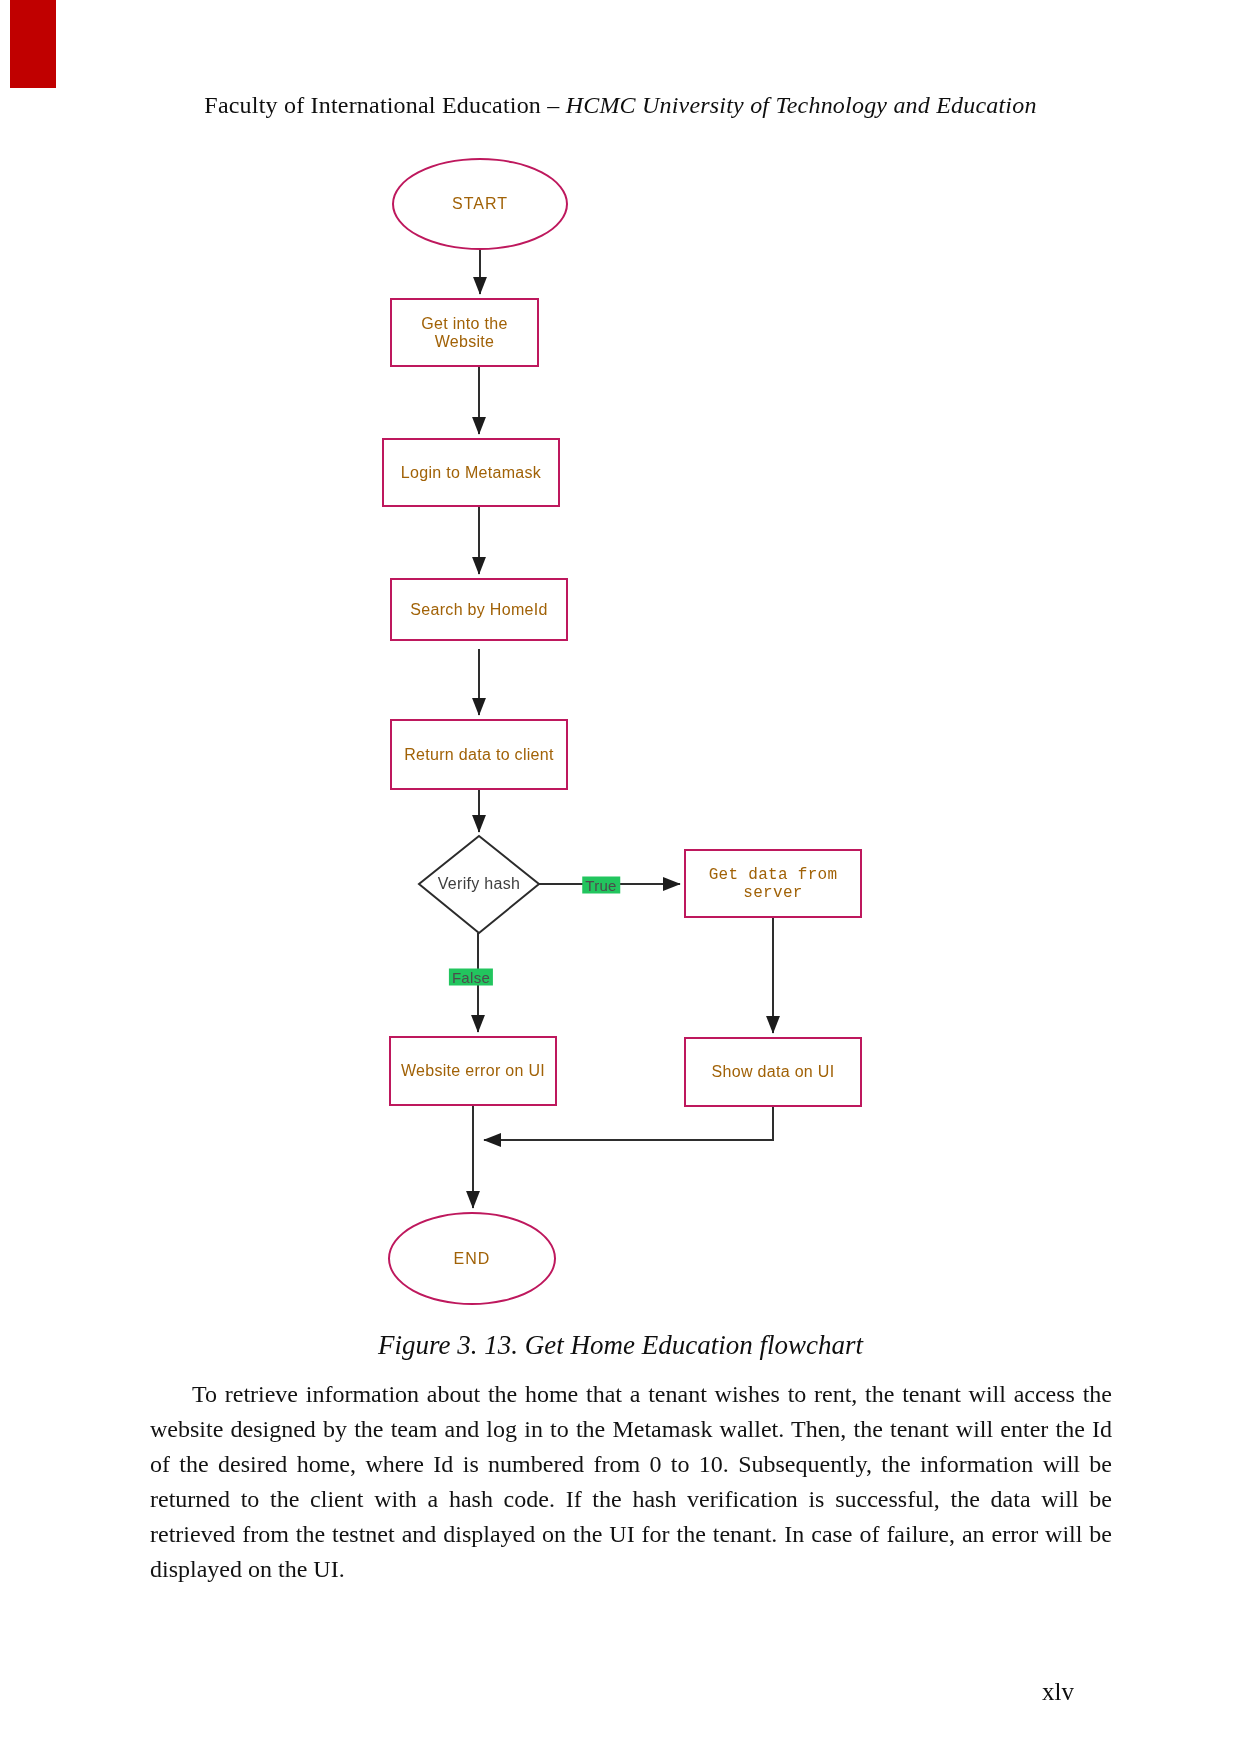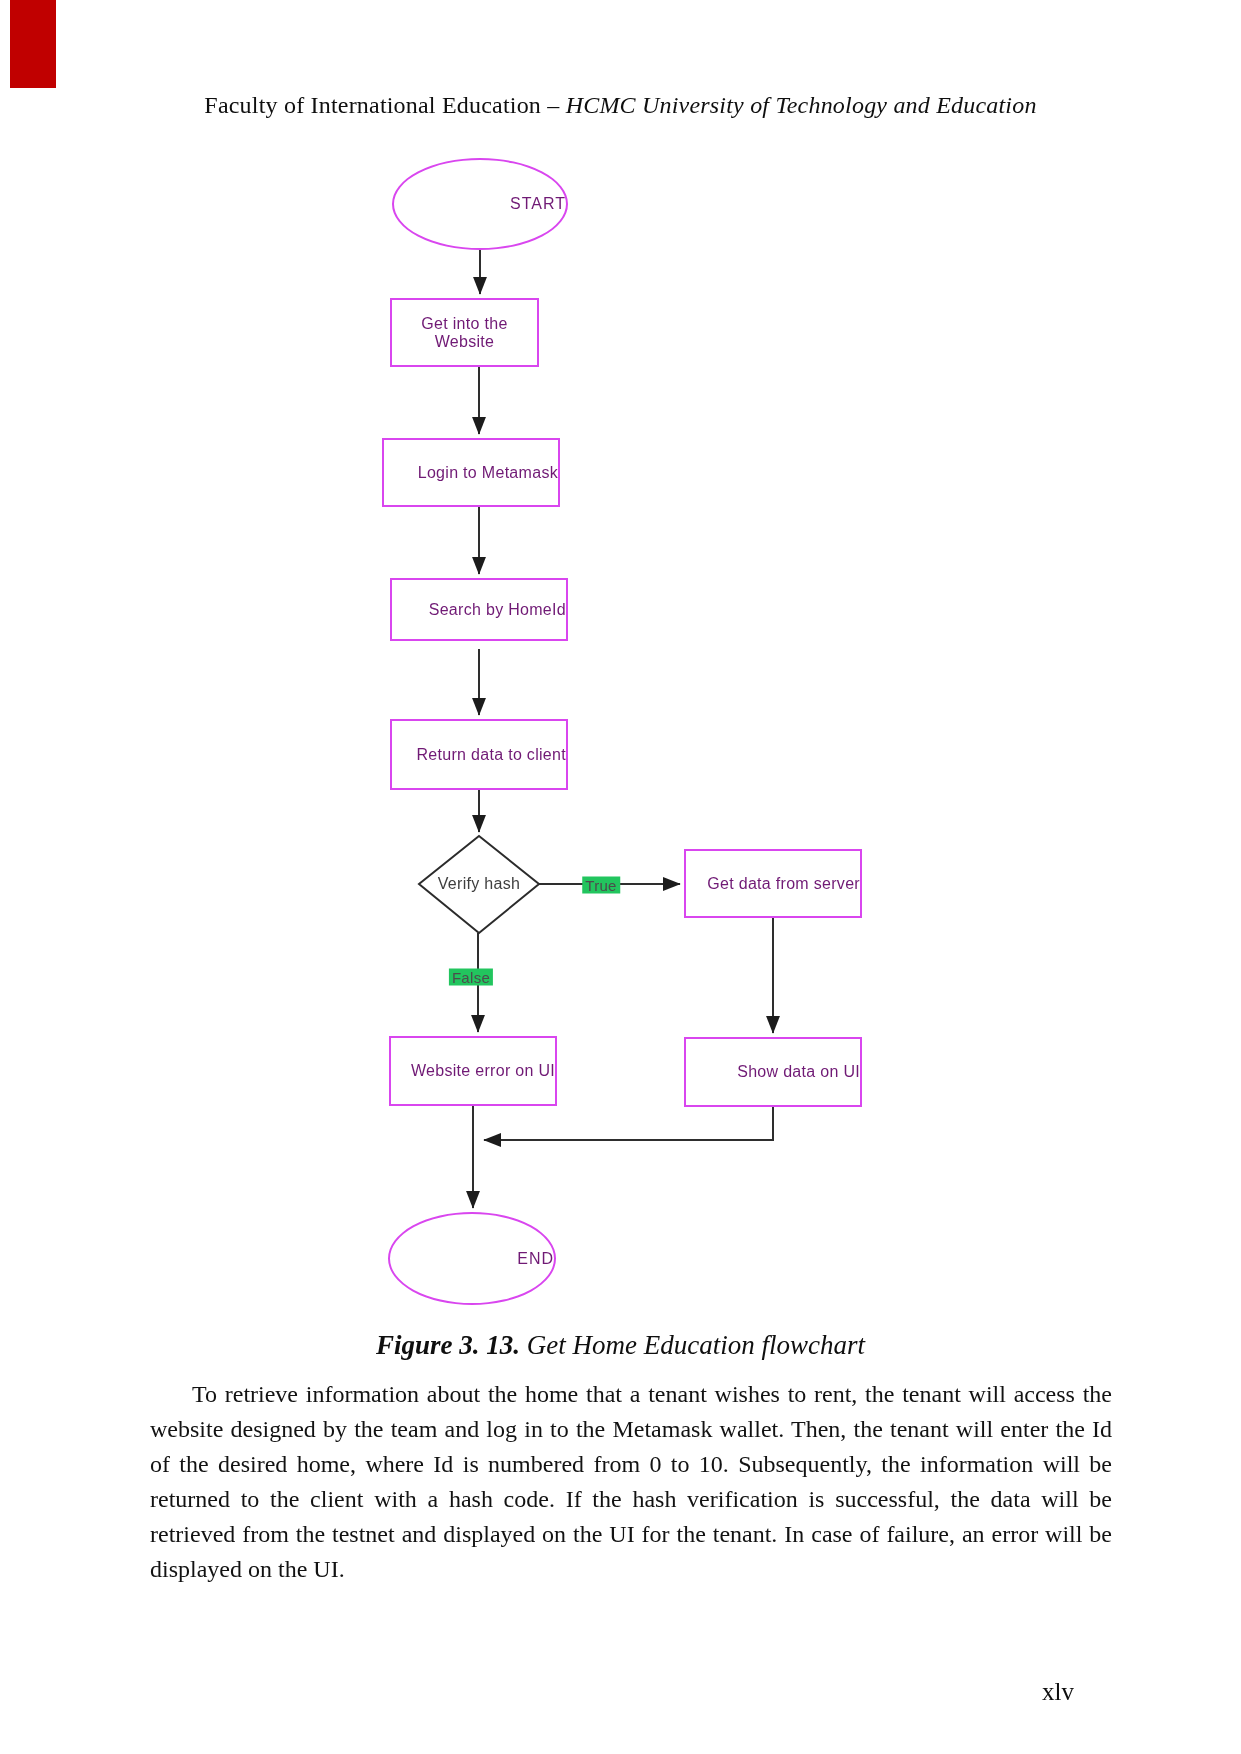--- a/index.html
+++ b/index.html
@@ -8,40 +8,40 @@
     font-family:"Liberation Serif", serif;color:#151515;overflow:hidden;
   }
   .red-mark{position:absolute;left:10px;top:0;width:46px;height:88px;background:#c00000;}
   .doc-header{
     position:absolute;top:92px;left:0;width:100%;text-align:center;
     font-size:24px;color:#0f0f0f;letter-spacing:0.2px;
   }
   .doc-header .it{font-style:italic;}
   .flow-svg{position:absolute;left:0;top:0;pointer-events:none;}
   .node{
-    position:absolute;border:2px solid #d946ef;background:#ffffff;box-sizing:border-box;
-    display:flex;align-items:center;justify-content:flex-end;text-align:center;
-    font-family:"Liberation Sans", sans-serif;font-size:16px;color:#701a75;letter-spacing:0.3px;
+    position:absolute;border:2px solid #be185d;background:#ffffff;box-sizing:border-box;
+    display:flex;align-items:center;justify-content:center;text-align:center;
+    font-family:"Liberation Sans", sans-serif;font-size:16px;color:#a16207;letter-spacing:0.3px;
   }
   .terminator{border-radius:50%;font-size:16px;letter-spacing:1px;}
   .decision-label{
     position:absolute;display:flex;align-items:center;justify-content:center;
     font-family:"Liberation Sans", sans-serif;font-size:16px;color:#3f3f3f;letter-spacing:0.3px;
     background:transparent;
   }
   .edge-label{
     position:absolute;transform:translate(-50%,-50%);
     font-family:"Liberation Sans", sans-serif;font-size:15px;color:#4c4c4c;
     background:#22c55e;padding:0 3px;letter-spacing:0.3px;
   }
   .caption{
     position:absolute;top:1330px;left:0;width:100%;text-align:center;
     font-size:27px;color:#0f0f0f;
   }
-  .caption .num{font-weight:bold;font-style:italic;}
+  .caption .num{font-weight:normal;font-style:italic;}
   .caption .ttl{font-style:italic;}
   .body-text{
     position:absolute;left:150px;top:1377px;width:962px;
     font-size:24px;line-height:35px;text-align:justify;text-indent:42px;color:#121212;
   }
   .page-num{position:absolute;left:1042px;top:1678px;font-size:25px;color:#0f0f0f;}
 </style>
 </head>
 <body>
 
@@ -89,21 +89,21 @@
 </div>
 
 <div class="node" style="left:390px;top:719px;width:178px;height:71px;">
   <span>Return data to client</span>
 </div>
 
 <div class="decision-label" style="left:419px;top:864px;width:120px;height:40px;">
   <span>Verify hash</span>
 </div>
 
-<div class="node" style="left:684px;top:849px;width:178px;height:69px;">
+<div class="node" style="left:684px;top:849px;width:178px;height:69px;font-family:Liberation Mono, monospace;">
   <span>Get data from server</span>
 </div>
 
 <div class="node" style="left:389px;top:1036px;width:168px;height:70px;">
   <span>Website error on UI</span>
 </div>
 
 <div class="node" style="left:684px;top:1037px;width:178px;height:70px;">
   <span>Show data on UI</span>
 </div>

